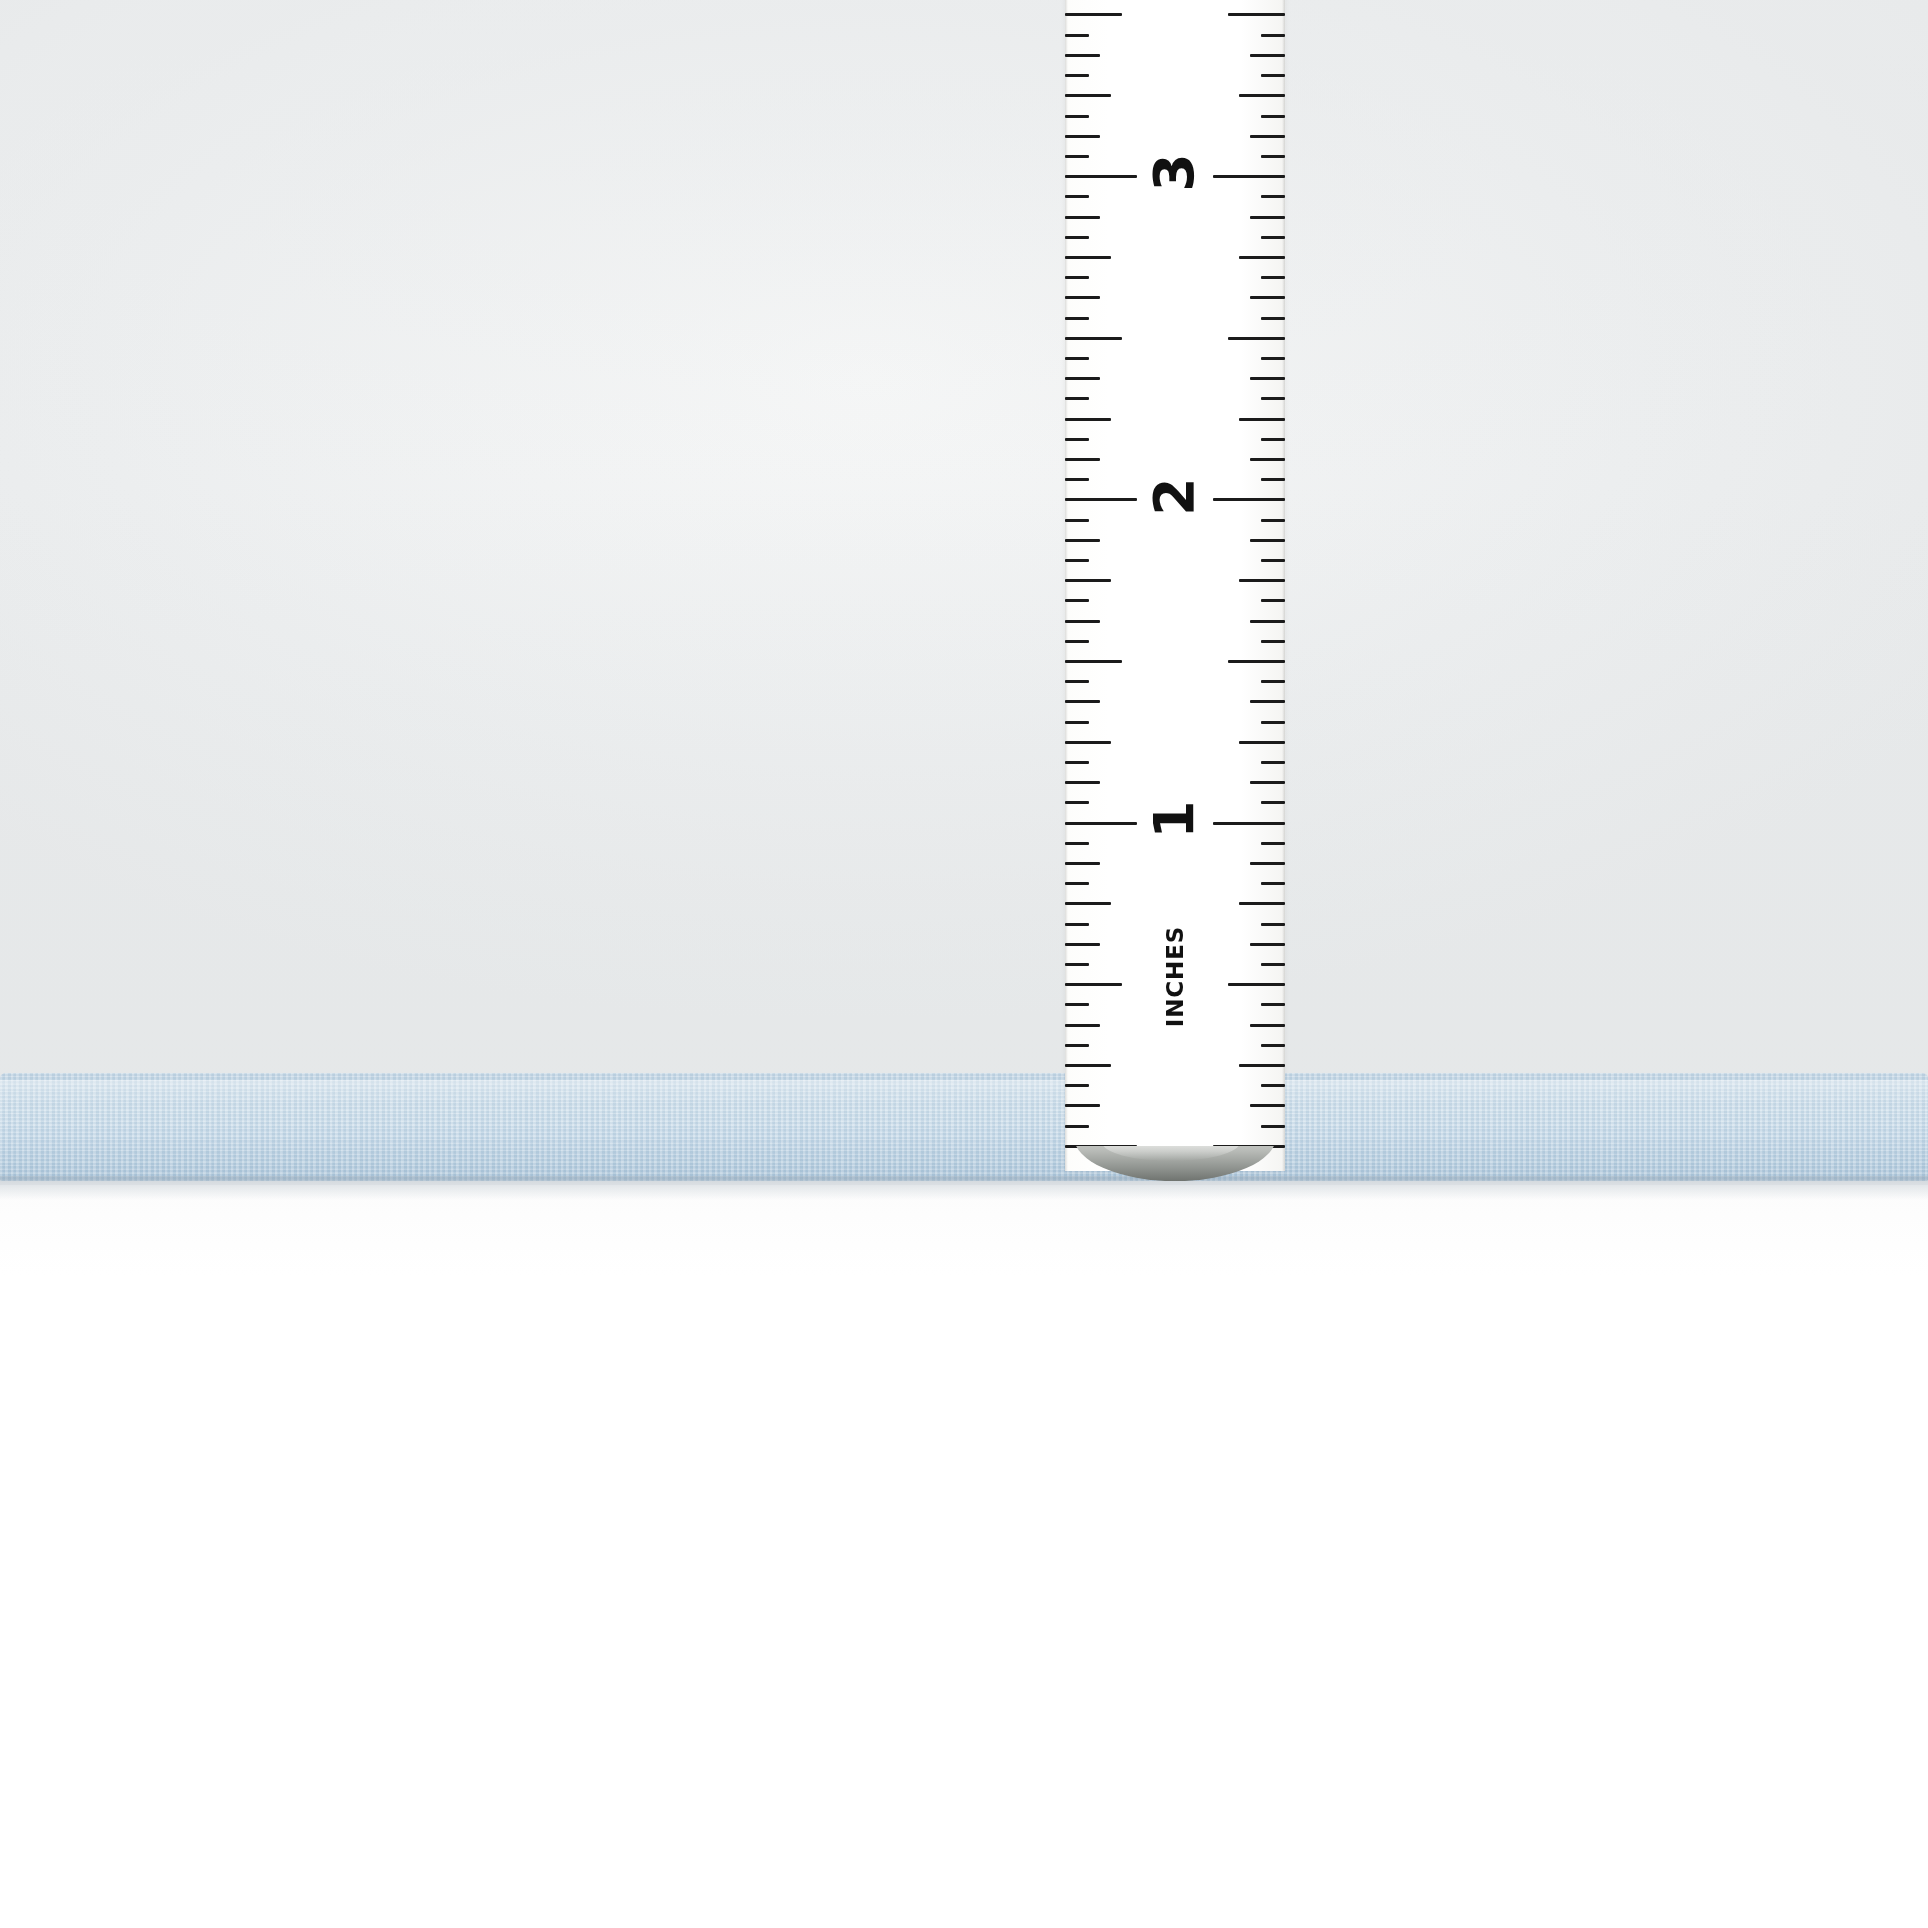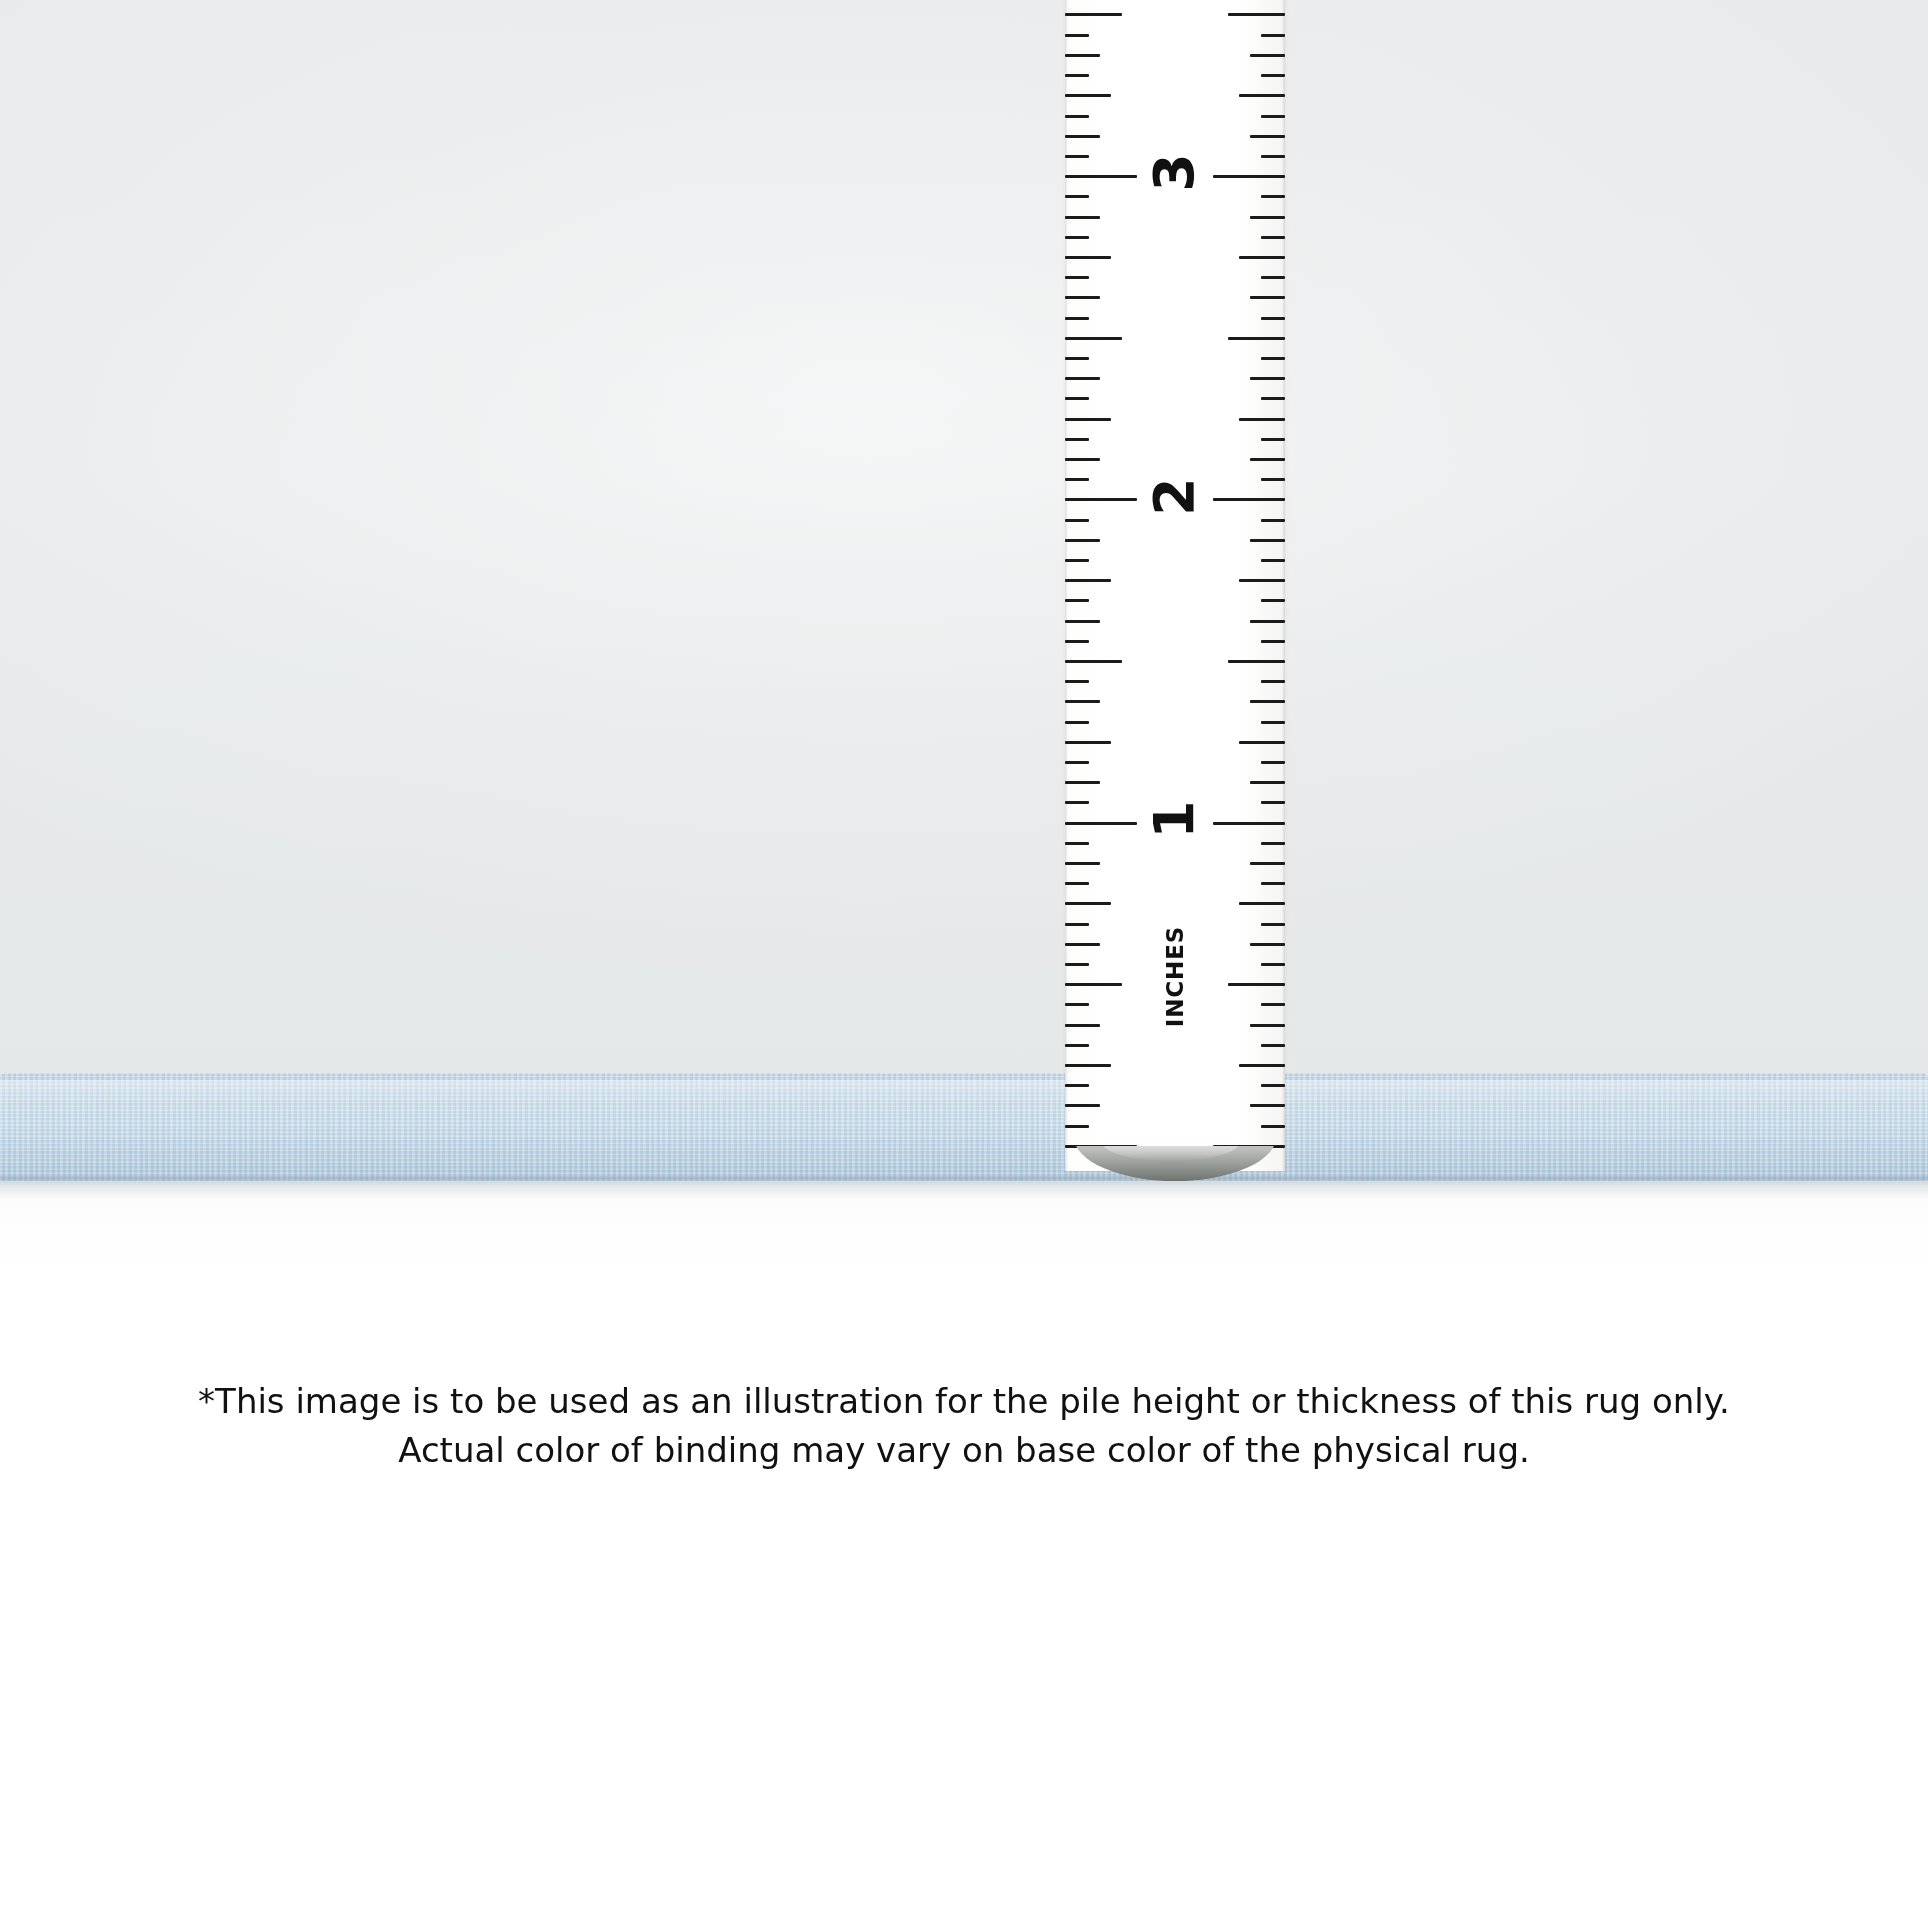--- a/index.html
+++ b/index.html
@@ -352,19 +352,15 @@
         <div class="num" style="top: 154px; left: 73px;">3</div>
       </div>
 
     <div class="ruler-tip">
       <div class="ruler-tip-metal"></div>
       <div class="ruler-tip-shine"></div>
     </div>
 
   </div>
 
-  <div class="caption">
-    <span class="caption-line">*This image is to be used as an illustration for the pile height or thickness of this rug only.</span>
-    <span class="caption-line">Actual color of binding may vary on base color of the physical rug.</span>
-  </div>
 
 </div>
 
 
 </body></html>

